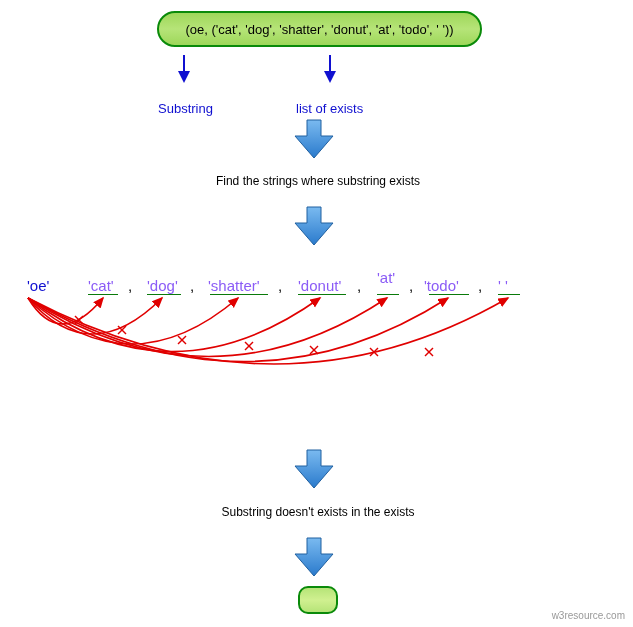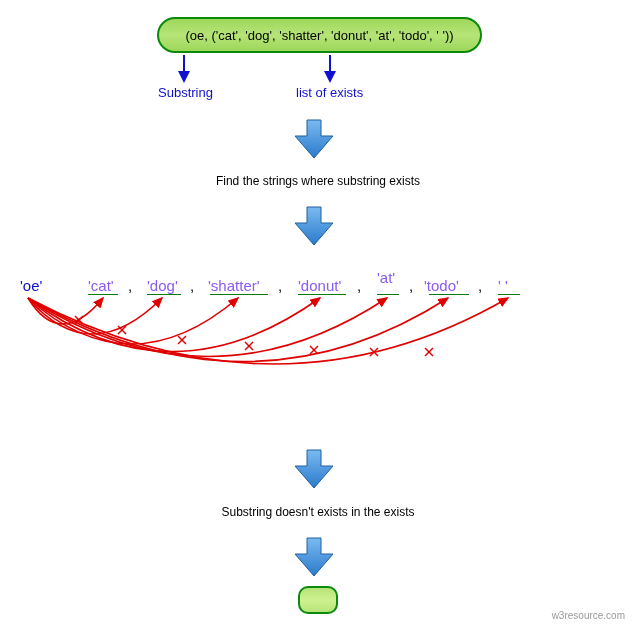--- a/index.html
+++ b/index.html
@@ -11,38 +11,39 @@
     width: 633px;
     height: 627px;
     background: #ffffff;
     font-family: Arial, sans-serif;
     position: relative;
     overflow: hidden;
   }
   .top-box {
     position: absolute;
     left: 157px;
-    top: 17px;
+    top: 11px;
     width: 325px;
     height: 27px;
     background: linear-gradient(to bottom, #9ed75a 0%, #b6e478 50%, #9ed75a 100%);
     border: 2px solid #0a8a0a;
     border-radius: 18px;
     display: flex;
     align-items: center;
     justify-content: center;
     font-size: 13px;
     color: #000;
     padding: 16px 8px;
     text-align: center;
   }
   .label {
     position: absolute;
     font-size: 13px;
     color: #1010d0;
+    margin-top: 16px;
   }
   .down-arrow {
     position: absolute;
     width: 42px;
     height: 42px;
   }
   .step-text {
     position: absolute;
     font-size: 12px;
     color: #000;
@@ -117,21 +118,21 @@
   </defs>
   <path d="M14,2 L28,2 L28,18 L40,18 L21,40 L2,18 L14,18 Z" fill="url(#arrGrad)" stroke="#2060a0" stroke-width="1"></path>
 </svg>
 
 <div class="step-text" style="left:188px;top:174px;width:260px">Find the strings where substring exists</div>
 
 <svg class="down-arrow" style="left:293px;top:205px" viewBox="0 0 42 42">
   <path d="M14,2 L28,2 L28,18 L40,18 L21,40 L2,18 L14,18 Z" fill="url(#arrGrad)" stroke="#2060a0" stroke-width="1"></path>
 </svg>
 
-<div class="string-item string-blue" style="left:20px;top:277px">'oe'</div>
+<div class="string-item string-blue" style="left:27px;top:277px">'oe'</div>
 
 <div class="string-item string-green" style="left:88px;top:277px">'cat'</div>
 <div class="underline" style="left:88px;top:294px;width:30px"></div>
 <div class="comma" style="left:128px;top:277px">,</div>
 
 <div class="string-item string-green" style="left:147px;top:277px">'dog'</div>
 <div class="underline" style="left:147px;top:294px;width:34px"></div>
 <div class="comma" style="left:190px;top:277px">,</div>
 
 <div class="string-item string-green" style="left:208px;top:277px">'shatter'</div>

